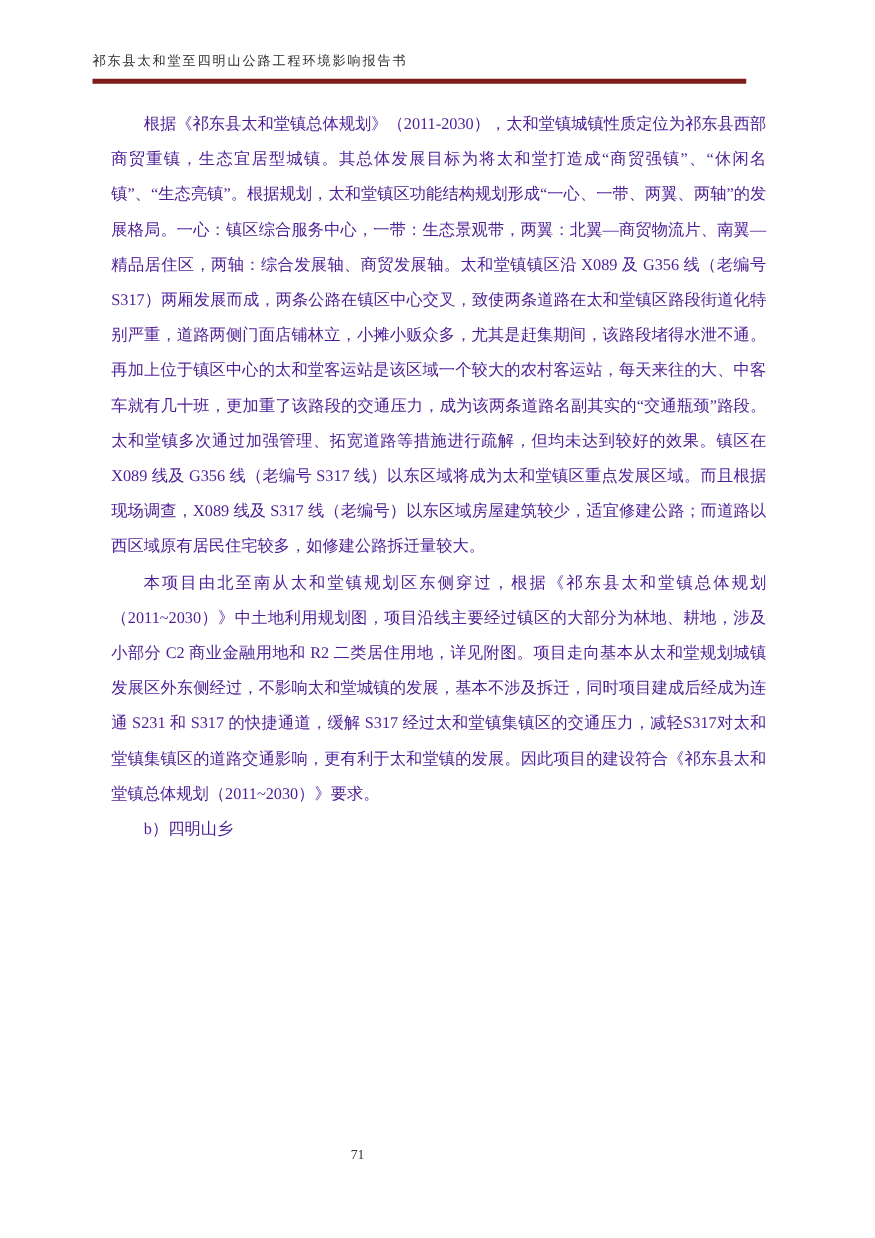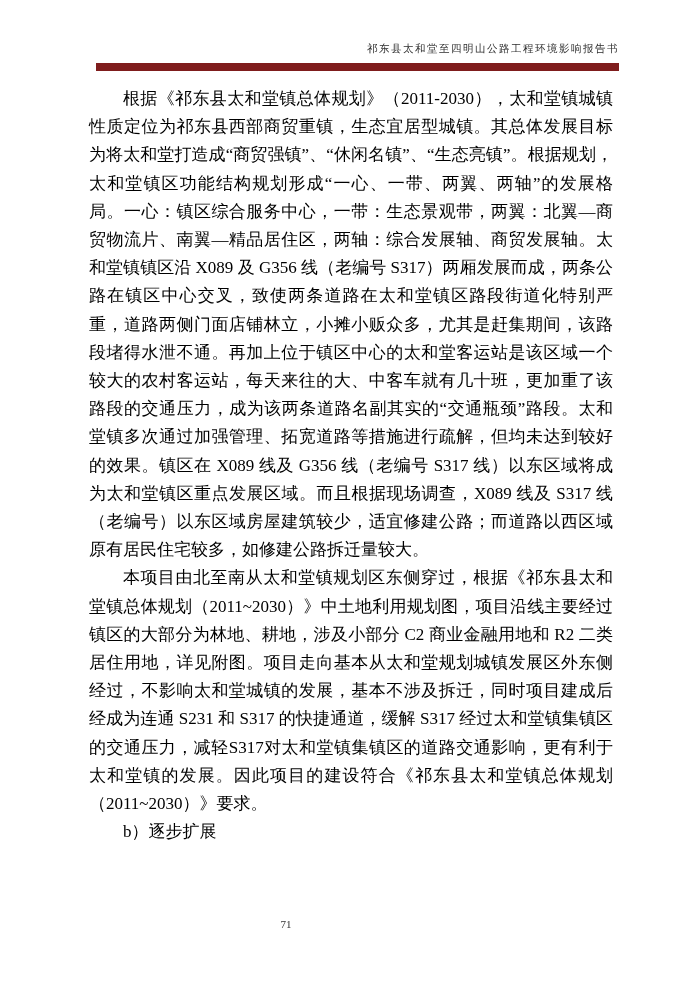--- a/index.html
+++ b/index.html
@@ -12,39 +12,39 @@
     width: 700px;
     height: 990px;
     background: #ffffff;
     font-family: "Liberation Serif", "DejaVu Serif", serif;
     color: #262626;
     overflow: hidden;
   }
   .header {
     position: absolute;
     top: 42px;
-    left: 96px;
+    left: 74px;
     width: 523px;
-    text-align: right;
+    text-align: left;
     font-size: 10.5px;
     letter-spacing: 1.5px;
     color: #2e2e2e;
     padding-bottom: 7px;
-    border-bottom: 8px solid #7f1d1d;
+    border-bottom: 4px solid #7f1d1d;
   }
   .doc-body {
     position: absolute;
     top: 85px;
     left: 89px;
     width: 524px;
-    font-size: 17px;
+    font-size: 13px;
     line-height: 28.2px;
     text-align: justify;
     text-align-last: left;
-    color: #000000;
+    color: #4c1d95;
   }
   .para {
     margin: 0;
     text-indent: 2em;
   }
   .footer {
     position: absolute;
     top: 918px;
     left: 0;
     width: 572px;
@@ -58,20 +58,20 @@
 
 <div class="page">
 
   <div class="header">
     <span>祁东县太和堂至四明山公路工程环境影响报告书</span>
   </div>
 
   <div class="doc-body">
     <p class="para">根据《祁东县太和堂镇总体规划》（2011-2030），太和堂镇城镇性质定位为祁东县西部商贸重镇，生态宜居型城镇。其总体发展目标为将太和堂打造成“商贸强镇”、“休闲名镇”、“生态亮镇”。根据规划，太和堂镇区功能结构规划形成“一心、一带、两翼、两轴”的发展格局。一心：镇区综合服务中心，一带：生态景观带，两翼：北翼—商贸物流片、南翼—精品居住区，两轴：综合发展轴、商贸发展轴。太和堂镇镇区沿 X089 及 G356 线（老编号 S317）两厢发展而成，两条公路在镇区中心交叉，致使两条道路在太和堂镇区路段街道化特别严重，道路两侧门面店铺林立，小摊小贩众多，尤其是赶集期间，该路段堵得水泄不通。再加上位于镇区中心的太和堂客运站是该区域一个较大的农村客运站，每天来往的大、中客车就有几十班，更加重了该路段的交通压力，成为该两条道路名副其实的“交通瓶颈”路段。太和堂镇多次通过加强管理、拓宽道路等措施进行疏解，但均未达到较好的效果。镇区在 X089 线及 G356 线（老编号 S317 线）以东区域将成为太和堂镇区重点发展区域。而且根据现场调查，X089 线及 S317 线（老编号）以东区域房屋建筑较少，适宜修建公路；而道路以西区域原有居民住宅较多，如修建公路拆迁量较大。</p>
     <p class="para">本项目由北至南从太和堂镇规划区东侧穿过，根据《祁东县太和堂镇总体规划（2011~2030）》中土地利用规划图，项目沿线主要经过镇区的大部分为林地、耕地，涉及小部分 C2 商业金融用地和 R2 二类居住用地，详见附图。项目走向基本从太和堂规划城镇发展区外东侧经过，不影响太和堂城镇的发展，基本不涉及拆迁，同时项目建成后经成为连通 S231 和 S317 的快捷通道，缓解 S317 经过太和堂镇集镇区的交通压力，减轻S317对太和堂镇集镇区的道路交通影响，更有利于太和堂镇的发展。因此项目的建设符合《祁东县太和堂镇总体规划（2011~2030）》要求。</p>
-    <p class="para">b）逐步扩展</p>
+    <p class="para">b）四明山乡</p>
   </div>
 
   <div class="footer">
     <span>71</span>
   </div>
 
 </div>
 
 </body></html>

